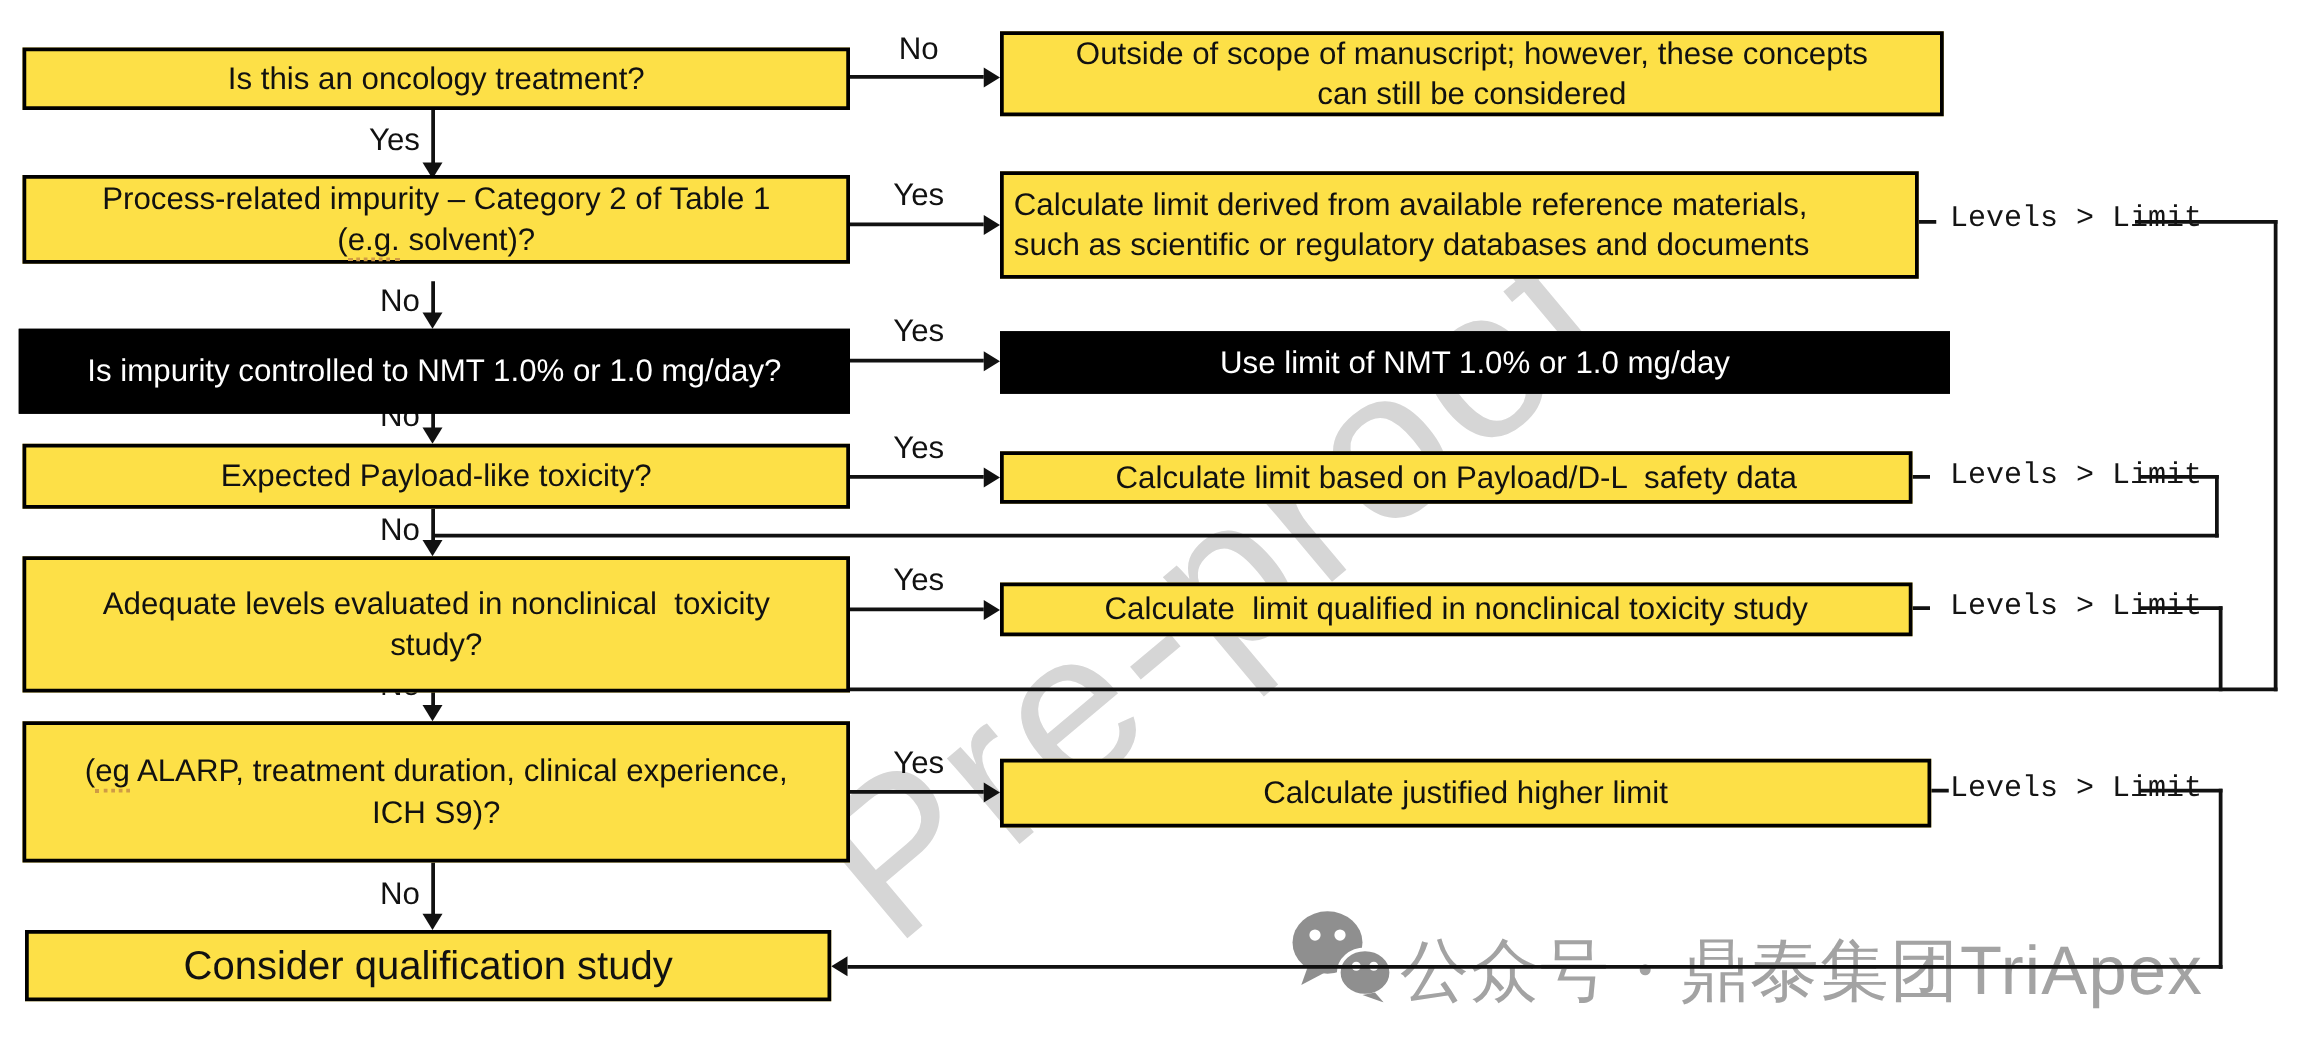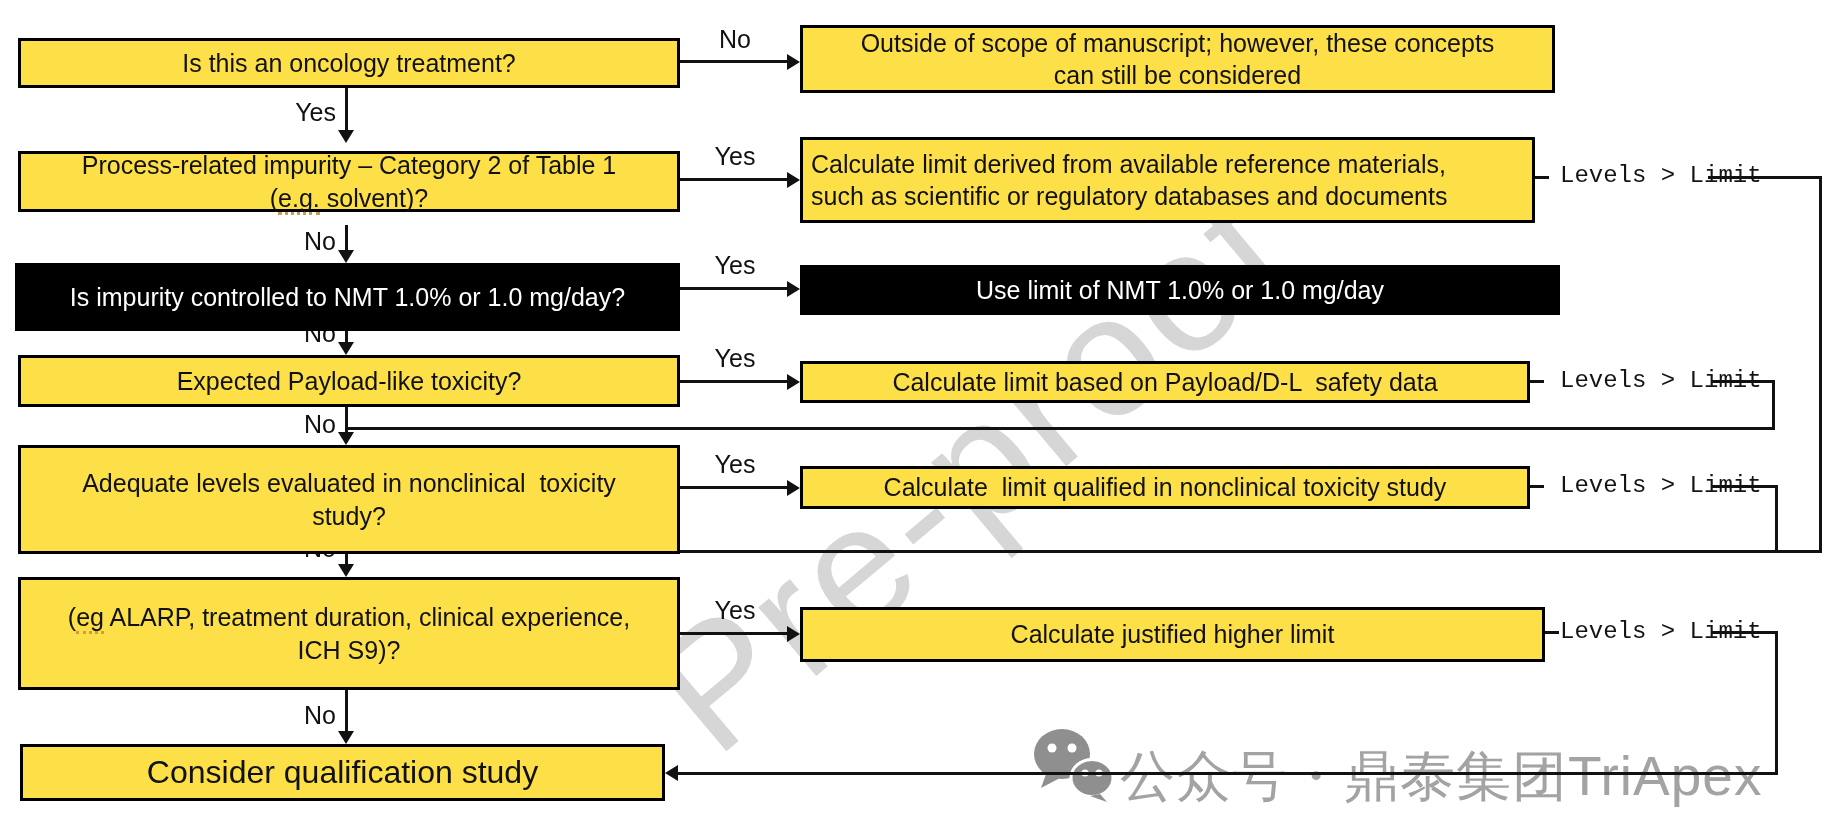--- a/index.html
+++ b/index.html
@@ -119,21 +119,21 @@
 
   <div class="lvl" style="left:1560px;top:164px;">Levels &gt; Limit</div>
   <div class="lvl" style="left:1560px;top:369px;">Levels &gt; Limit</div>
   <div class="lvl" style="left:1560px;top:474px;">Levels &gt; Limit</div>
   <div class="lvl" style="left:1560px;top:620px;">Levels &gt; Limit</div>
 
   <div class="box" style="left:18px;top:38px;width:662px;height:50px;">
     <span>Is this an oncology treatment?</span>
   </div>
 
-  <div class="box" style="left:18px;top:151px;width:662px;height:61px;justify-content:center;">
+  <div class="box" style="left:18px;top:140px;width:662px;height:71px;justify-content:center;">
     <span>Process-related impurity – Category 2 of Table 1</span>
     <span><span>(</span><span class="sp">e.g.</span><span> solvent)?</span></span>
   </div>
 
   <div class="box black" style="left:15px;top:263px;width:665px;height:68px;">
     <span>Is impurity controlled to NMT 1.0% or 1.0 mg/day?</span>
   </div>
 
   <div class="box" style="left:18px;top:355px;width:662px;height:52px;">
     <span>Expected Payload-like toxicity?</span>

